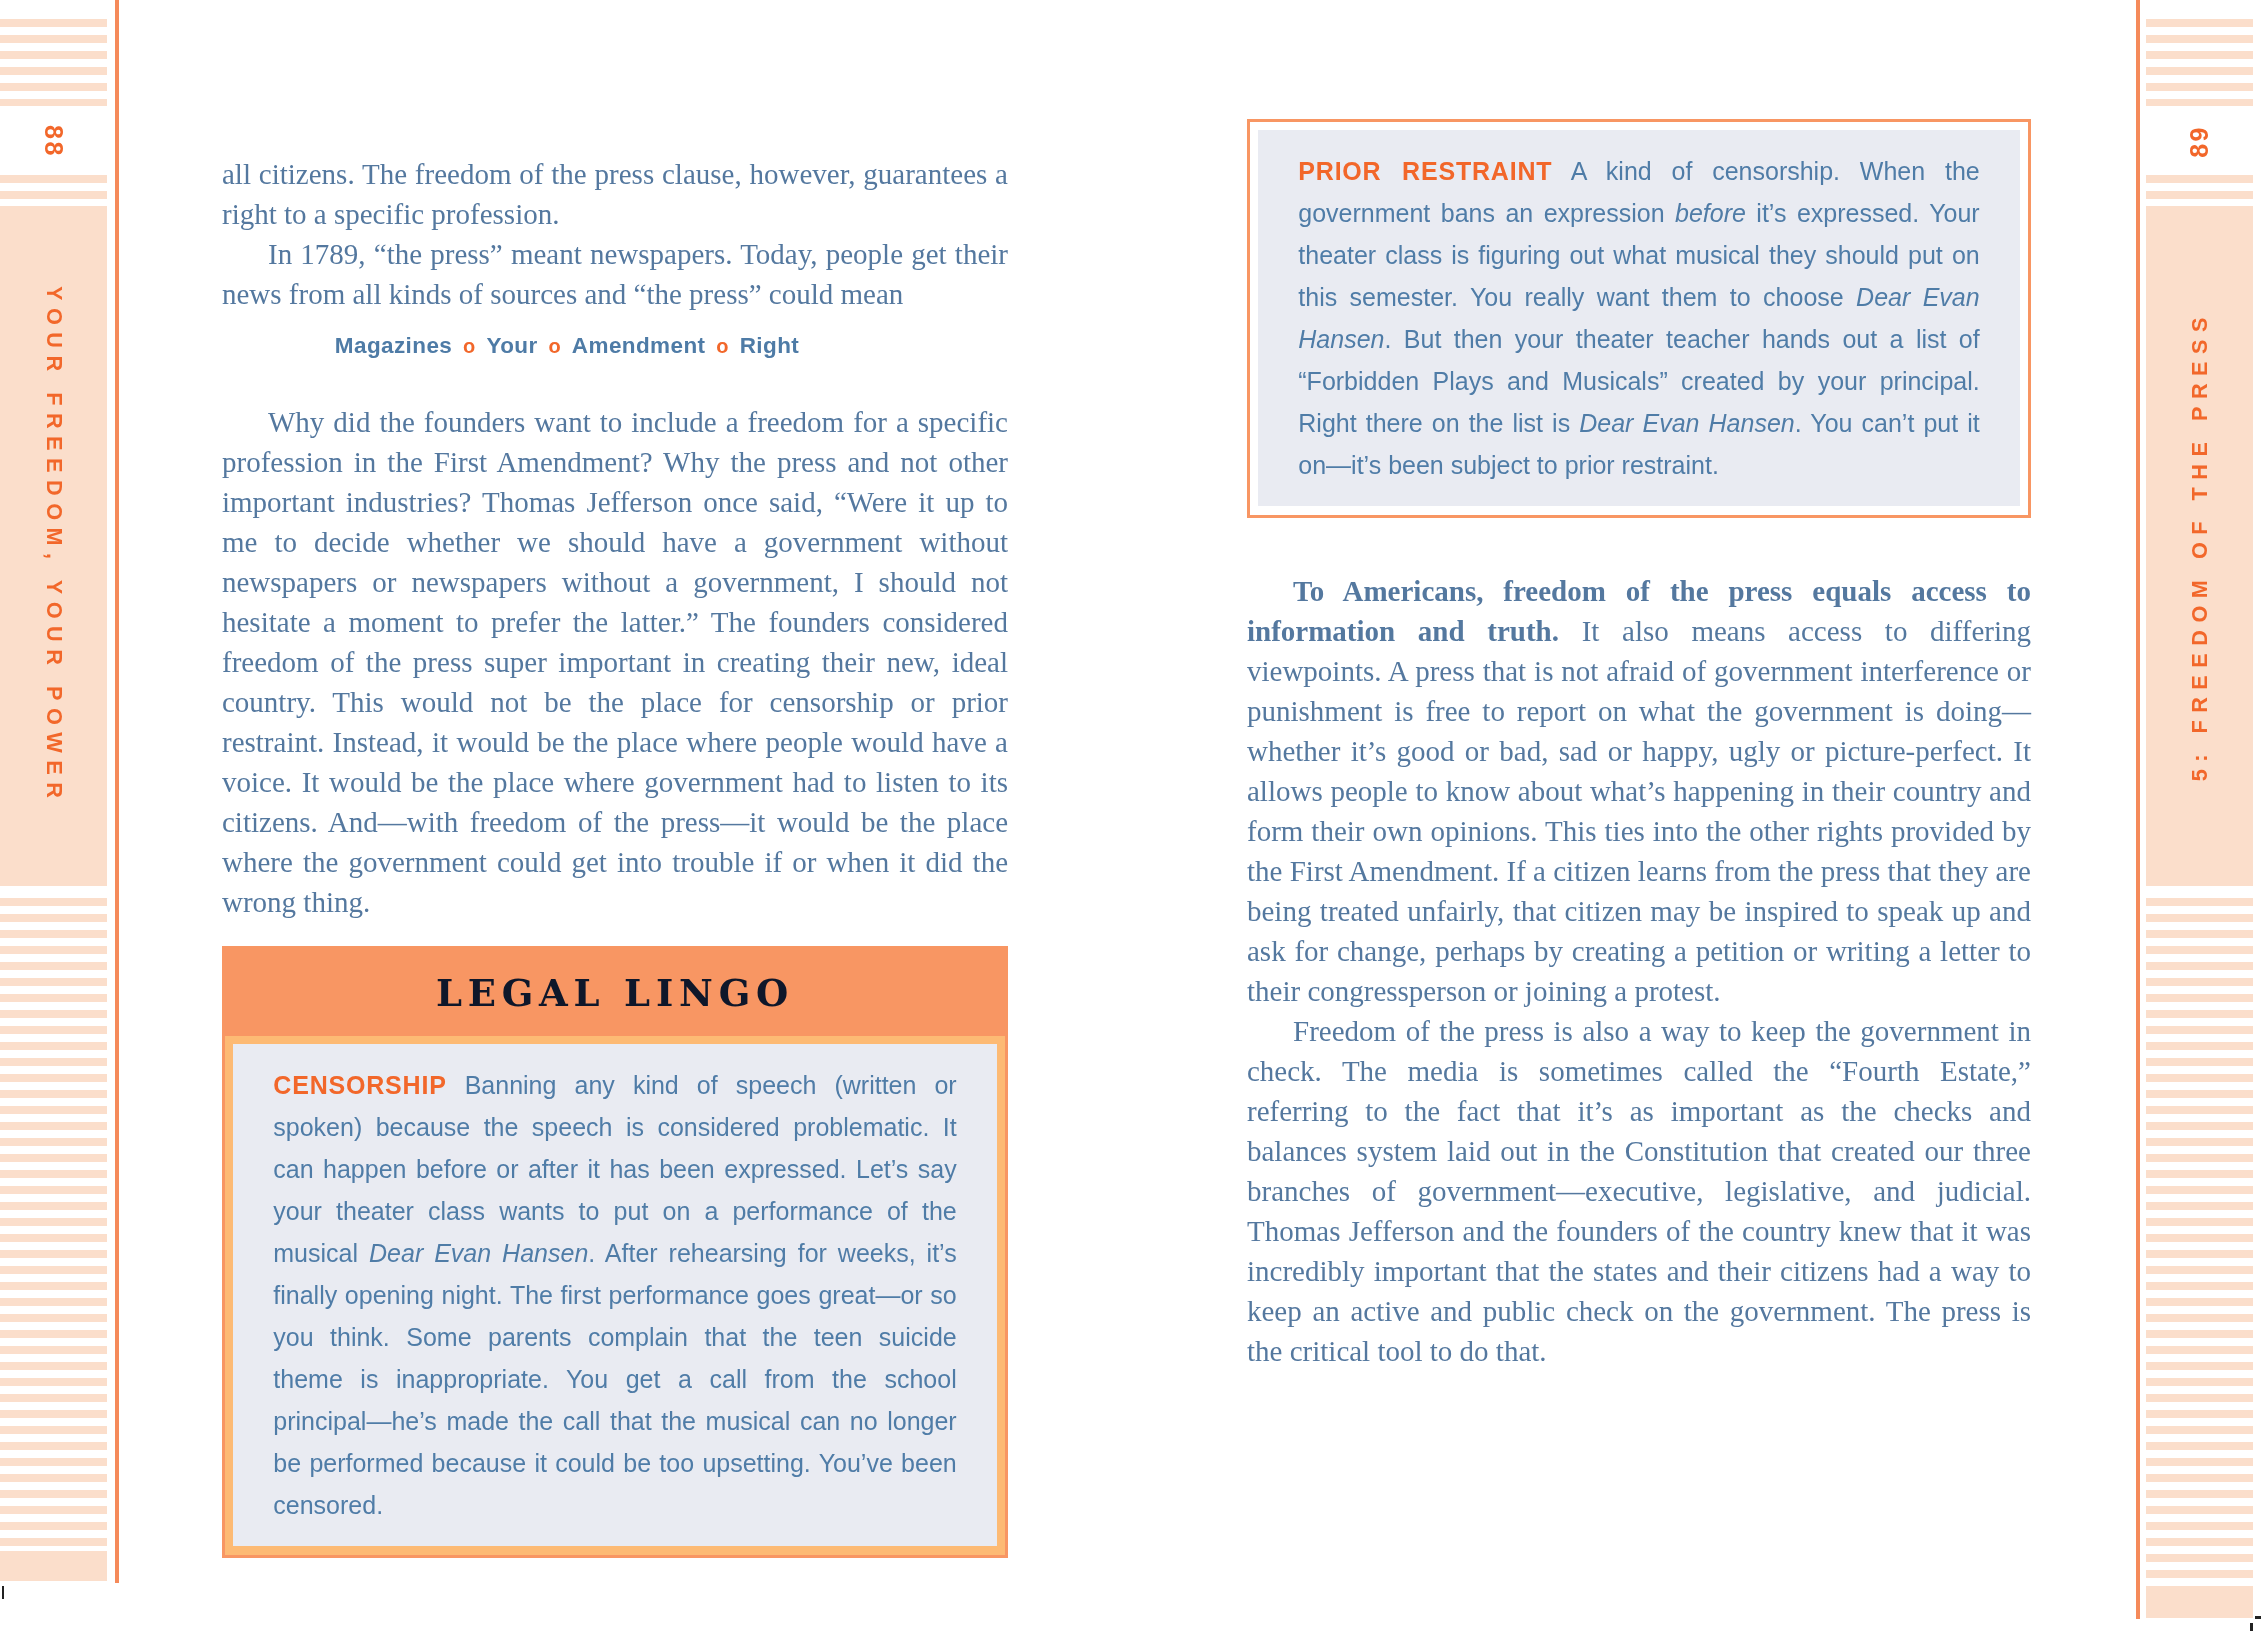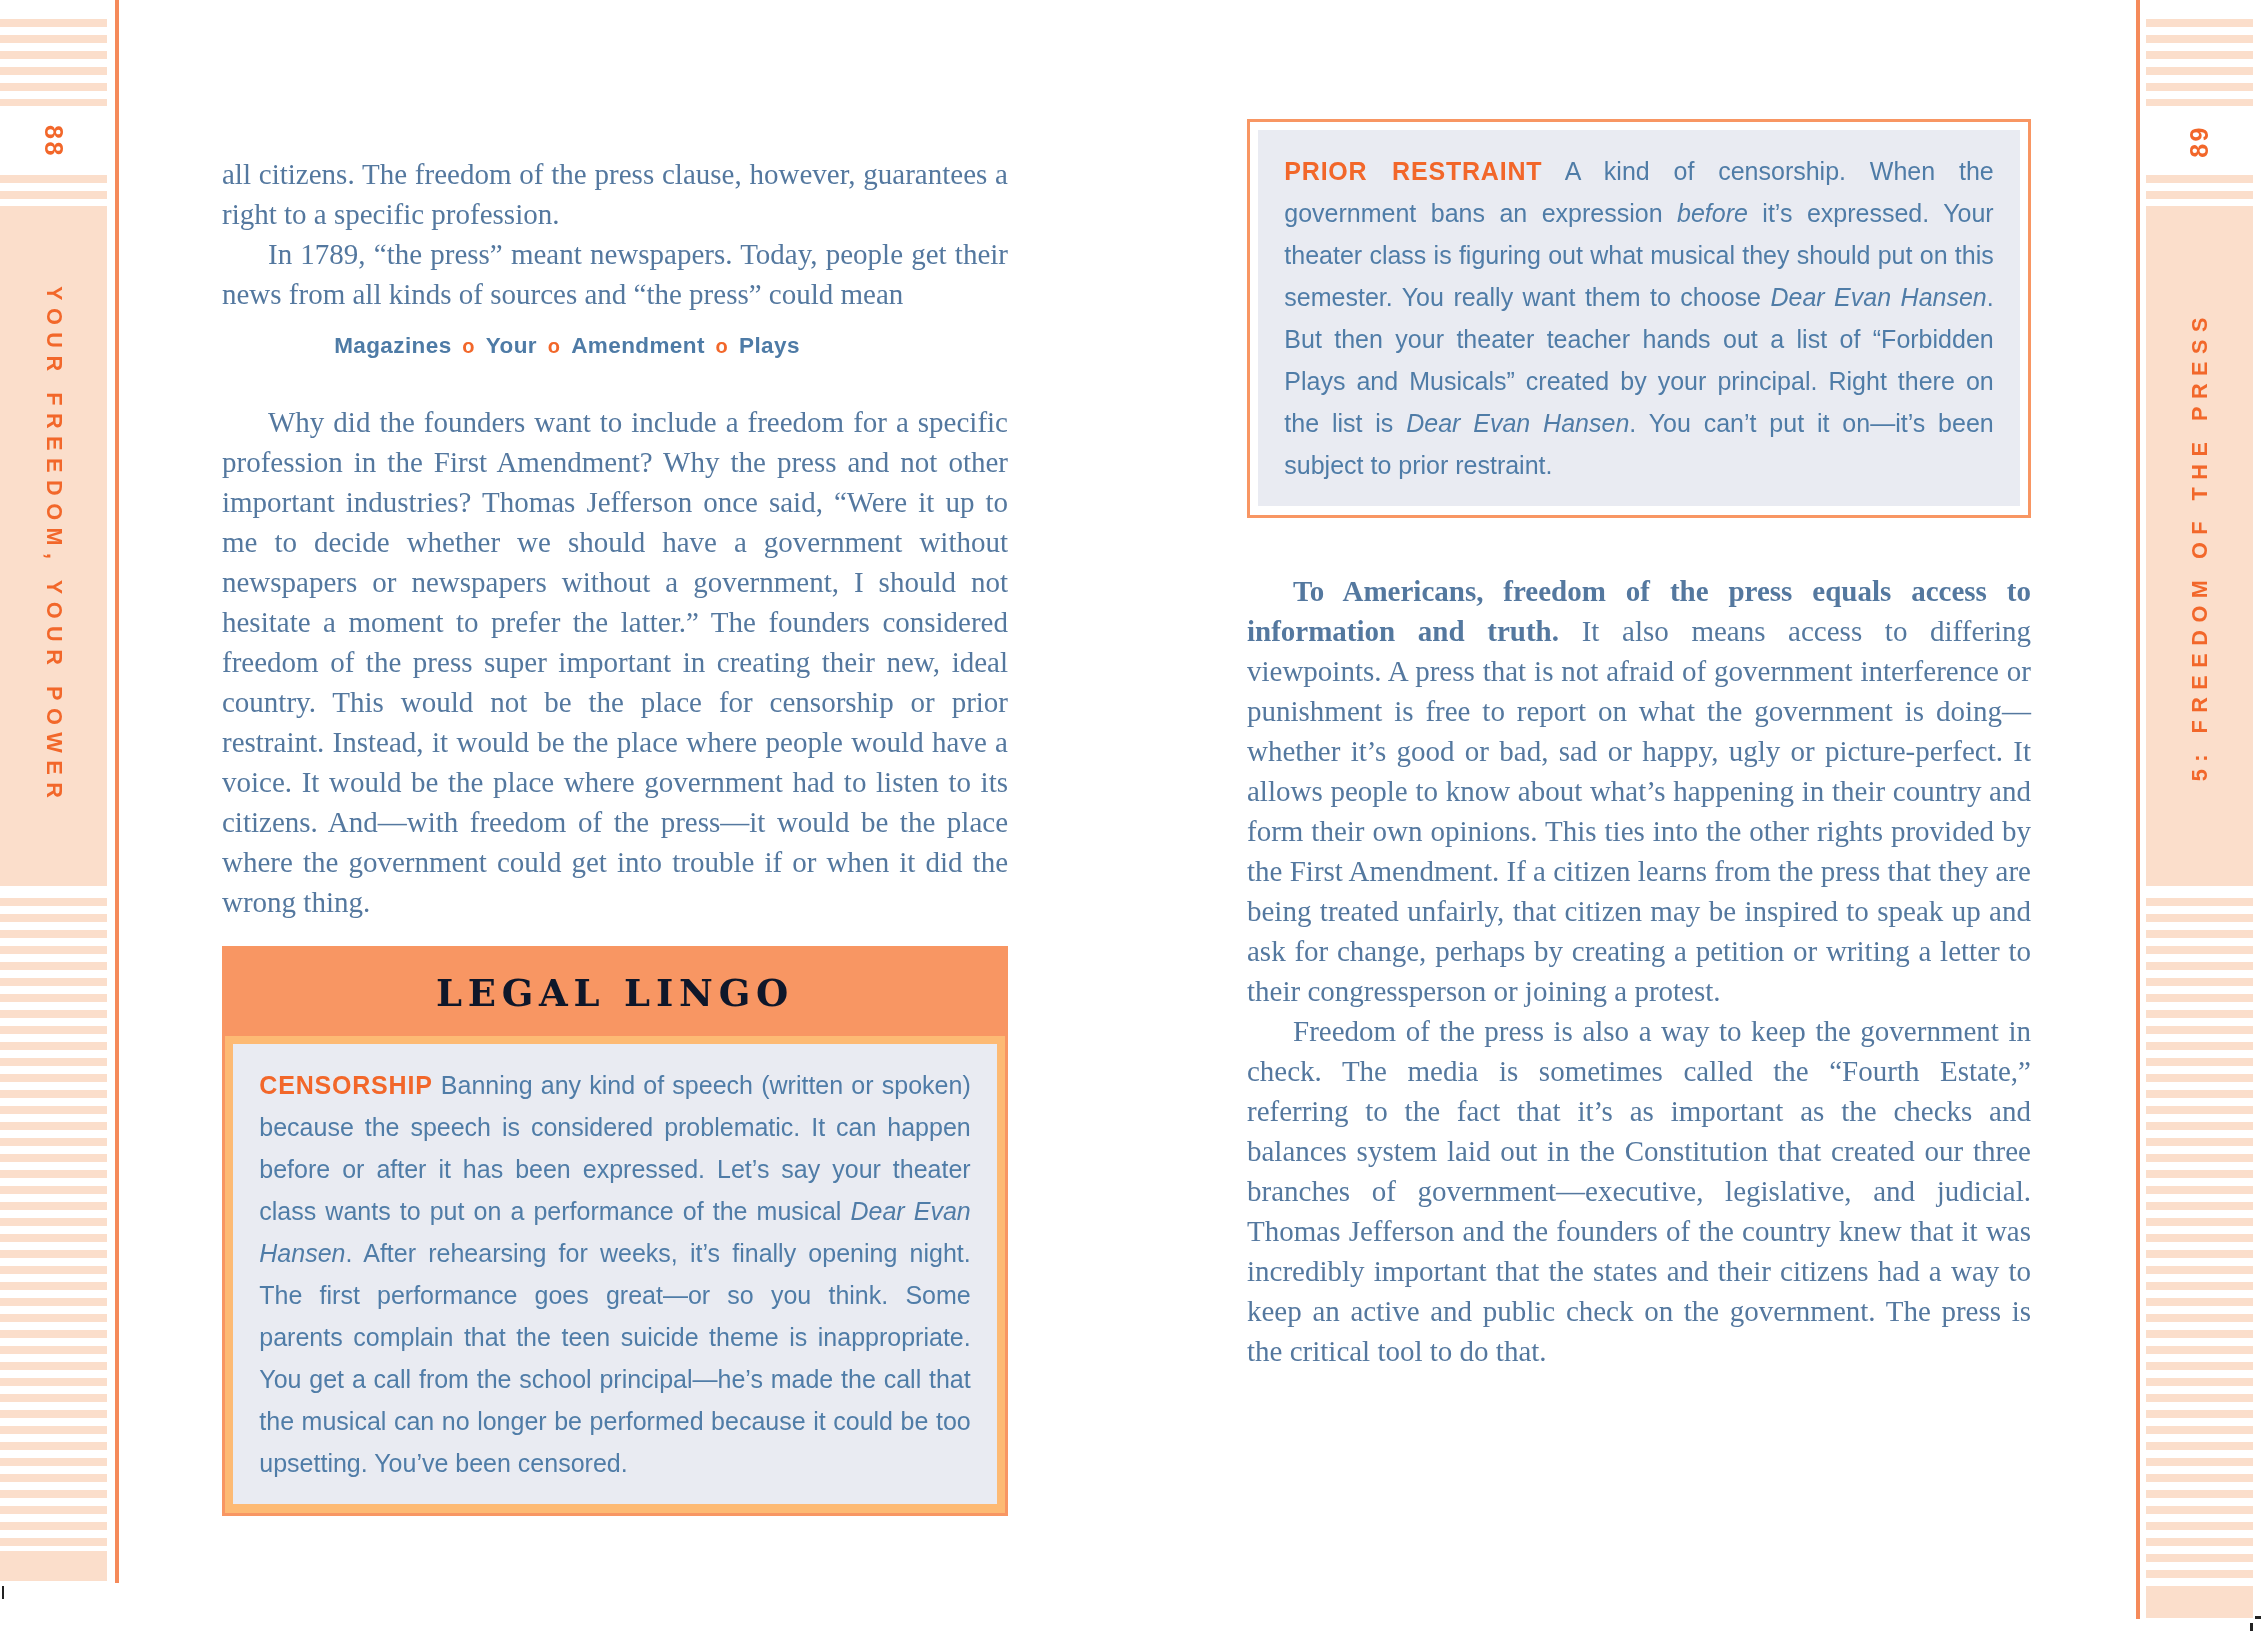--- a/index.html
+++ b/index.html
@@ -83,21 +83,21 @@
   .lingo-header {
     height:87px; background:#F89663;
     display:flex; align-items:center; justify-content:center;
   }
   .lingo-title {
     font-family:"DejaVu Serif", serif; font-weight:bold;
     font-size:37px; letter-spacing:5.8px; color:#0f172a;
   }
   .box-body { padding:8.3px; background:#fdba74; }
   .panel {
-    background:#E9EBF2; padding:20px 26px;
+    background:#E9EBF2; padding:20px 40px;
     font-family:"Liberation Sans", sans-serif;
     font-size:25px; line-height:42px; color:#4F7CA7;
     text-align:justify;
   }
   .pr-box {
     box-sizing:border-box; width:100%;
     border:3.3px solid #F89663; background:#ffffff; padding:8.3px;
   }
   .seg-term { color:#F2672A; font-weight:bold; letter-spacing:0.8px; }
   .seg-i { font-style:italic; }
@@ -135,21 +135,21 @@
     <div class="stripes e-s-bot-right"></div>
     <div class="e-end e-end-right"></div>
   </div>
   <div class="rule rule-right"></div>
   <div class="tick tick-right-v"></div>
   <div class="tick tick-right-h"></div>
 
   <div class="col col-left">
     <p class="serif-p">all citizens. The freedom of the press clause, however, guarantees a right to a specific profession.</p>
     <p class="serif-p indent">In 1789, “the press” meant newspapers. Today, people get their news from all kinds of sources and “the press” could mean</p>
-    <div class="media-list"><span>Magazines</span><span class="seg-bullet">o</span><span>Your</span><span class="seg-bullet">o</span><span>Amendment</span><span class="seg-bullet">o</span><span>Plays</span></div>
+    <div class="media-list"><span>Magazines</span><span class="seg-bullet">o</span><span>Your</span><span class="seg-bullet">o</span><span>Amendment</span><span class="seg-bullet">o</span><span>Right</span></div>
     <p class="serif-p indent p3">Why did the founders want to include a freedom for a specific profession in the First Amendment? Why the press and not other important industries? Thomas Jefferson once said, “Were it up to me to decide whether we should have a government without newspapers or newspapers without a government, I should not hesitate a moment to prefer the latter.” The founders considered freedom of the press super important in creating their new, ideal country. This would not be the place for censorship or prior restraint. Instead, it would be the place where people would have a voice. It would be the place where government had to listen to its citizens. And—with freedom of the press—it would be the place where the government could get into trouble if or when it did the wrong thing.</p>
   </div>
 
   <div class="lingo-box">
     <div class="lingo-header">
       <span class="lingo-title">LEGAL LINGO</span>
     </div>
     <div class="box-body">
       <div class="panel"><span class="seg-term">CENSORSHIP</span><span> Banning any kind of speech (written or spoken) because the speech is considered problematic. It can happen before or after it has been expressed. Let’s say your theater class wants to put on a performance of the musical </span><span class="seg-i">Dear Evan Hansen</span><span>. After rehearsing for weeks, it’s finally opening night. The first performance goes great—or so you think. Some parents complain that the teen suicide theme is inappropriate. You get a call from the school principal—he’s made the call that the musical can no longer be performed because it could be too upsetting. You’ve been censored.</span></div>
     </div>

